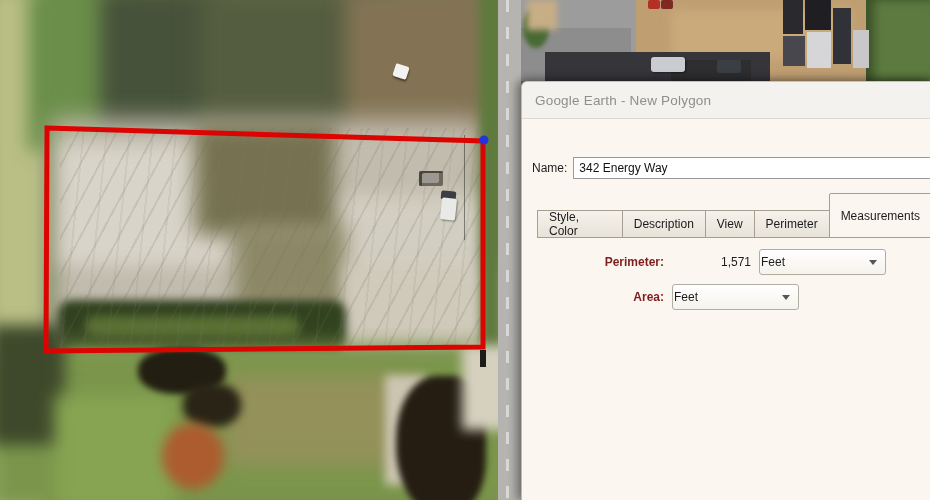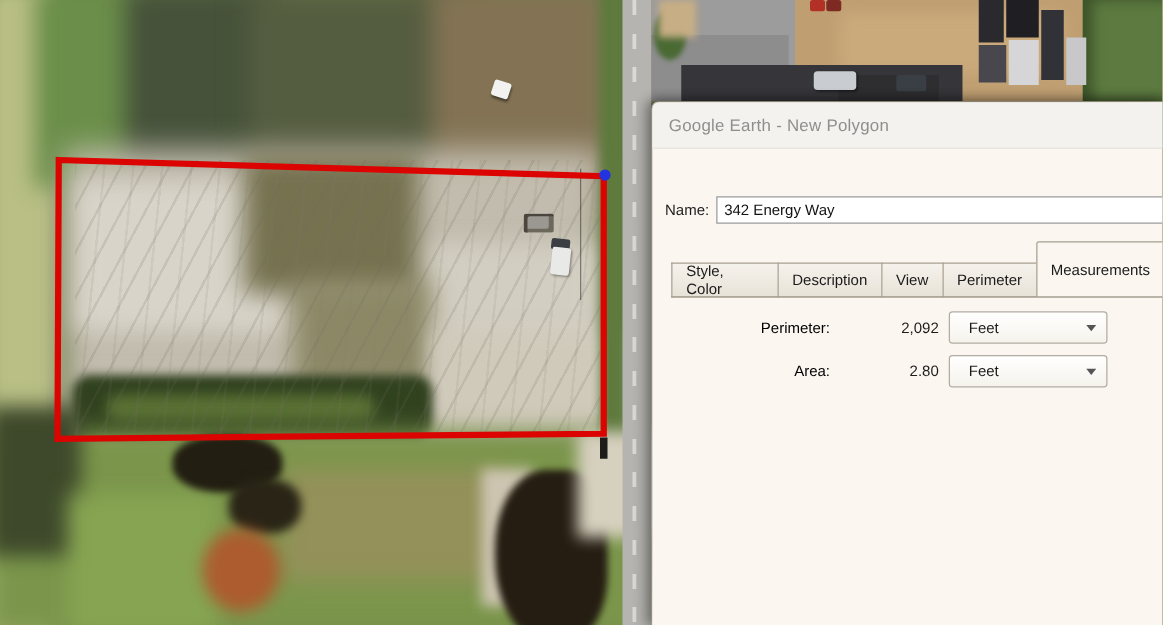--- a/index.html
+++ b/index.html
@@ -37,24 +37,24 @@
   #tabbar{position:absolute;left:15px;top:86px;height:33px;display:flex;align-items:flex-end;z-index:2;}
   .tab{box-sizing:border-box;height:28px;padding:0 11px;display:flex;align-items:center;
     font-size:12px;color:#1b1b1b;background:linear-gradient(#f5f2ec,#e8e3d8);
     border:1px solid #a69e90;border-right:none;cursor:default;}
   .tab:last-child{border-right:1px solid #a69e90;}
   .tab.active{height:45px;background:#fbf7f0;border-right:1px solid #a69e90;
     border-top-left-radius:2px;border-top-right-radius:2px;position:relative;z-index:3;}
   #pane-line{position:absolute;left:15px;top:118px;right:0;border-top:1px solid #a69e90;}
   .mrow{position:absolute;left:0;width:372px;height:26px;display:grid;
     grid-template-columns:142px 87px 135px;column-gap:0;}
-  .mlabel{font-size:12px;color:#000000;text-align:right;line-height:26px;}
+  .mlabel{font-size:12px;color:#7f1d1d;text-align:right;line-height:26px;font-weight:bold;}
   .mvalue{font-size:12px;color:#1c1c1c;text-align:right;line-height:26px;padding-right:0;}
   .dropdown{box-sizing:border-box;margin-left:8px;width:127px;height:26px;background:linear-gradient(#ffffff,#f6f3ec);
-    border:1px solid #b1ada3;border-radius:3px;display:flex;align-items:center;padding:0 8px 0 15px;cursor:default;}
+    border:1px solid #b1ada3;border-radius:3px;display:flex;align-items:center;padding:0 8px 0 1px;cursor:default;}
   .dropdown-text{flex:1;font-size:12px;color:#1c1c1c;}
   .dd-arrow{width:0;height:0;border-left:4px solid transparent;border-right:4px solid transparent;
     border-top:5px solid #555;}
 </style>
 </head>
 <body>
 
 <div id="stage">
 
   <div id="map">
@@ -148,30 +148,29 @@
             <span>Perimeter</span>
           </div>
         <div class="tab active">
             <span>Measurements</span>
           </div>
       </div>
       <div id="pane-line"></div>
 
       <div class="mrow" style="top:130px;">
         <span class="mlabel">Perimeter:</span>
-        <span class="mvalue">2,092</span>
+        <span class="mvalue">1,571</span>
         <div class="dropdown">
           <span class="dropdown-text">Feet</span>
           <span class="dd-arrow"></span>
         </div>
       </div>
 
       <div class="mrow" style="top:165px;">
         <span class="mlabel">Area:</span>
-        <span class="mvalue">2.80</span>
         <div class="dropdown">
           <span class="dropdown-text">Feet</span>
           <span class="dd-arrow"></span>
         </div>
       </div>
 
     </div>
   </div>
 
 </div>

